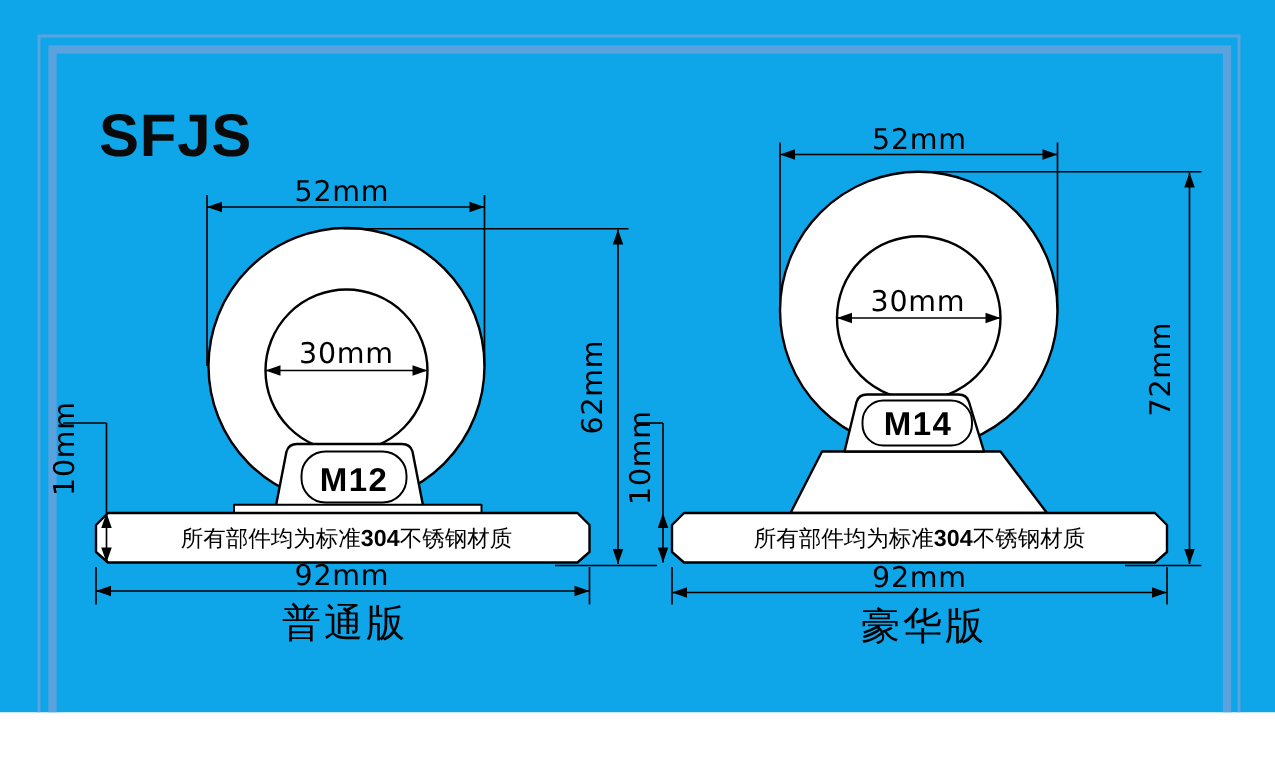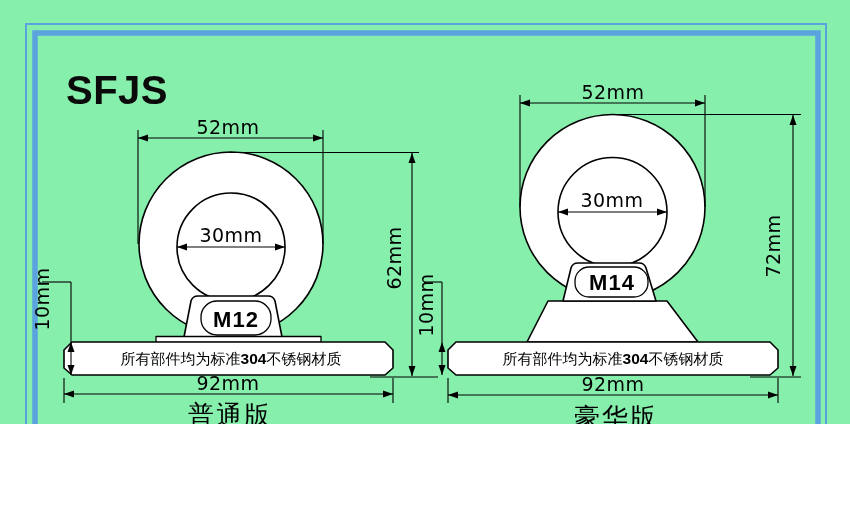--- a/index.html
+++ b/index.html
@@ -1,16 +1,16 @@
 <!DOCTYPE html>
 <html><head>
 <meta charset="utf-8">
 <style>
   html,body{margin:0;padding:0;background:#fff;}
-  .stage{position:relative;width:850px;height:424px;background:#86efac;overflow:hidden;
+  .stage{position:relative;width:850px;height:475px;background:#0ea5e9;overflow:hidden;
          font-family:"Liberation Sans","DejaVu Sans",sans-serif;}
   svg{position:absolute;left:0;top:0;}
   .outline{fill:#ffffff;stroke:#000000;stroke-width:1.6;stroke-linejoin:round;}
   .thin{fill:#ffffff;stroke:#000000;stroke-width:1.3;stroke-linejoin:round;}
   .dim{stroke:#000000;stroke-width:1.1;fill:none;}
   .arr{fill:#000000;stroke:none;}
   .dimtext{font-family:"DejaVu Sans",sans-serif;font-size:19px;letter-spacing:.5px;fill:#000;}
   .modeltext{font-family:"Liberation Sans",sans-serif;font-size:22px;font-weight:bold;fill:#000;letter-spacing:1px;}
   .notetext{font-family:"Liberation Serif","DejaVu Serif",serif;font-size:15px;fill:#000;}
   .notebold{font-weight:bold;font-family:"Liberation Sans",sans-serif;font-size:15.5px;}

